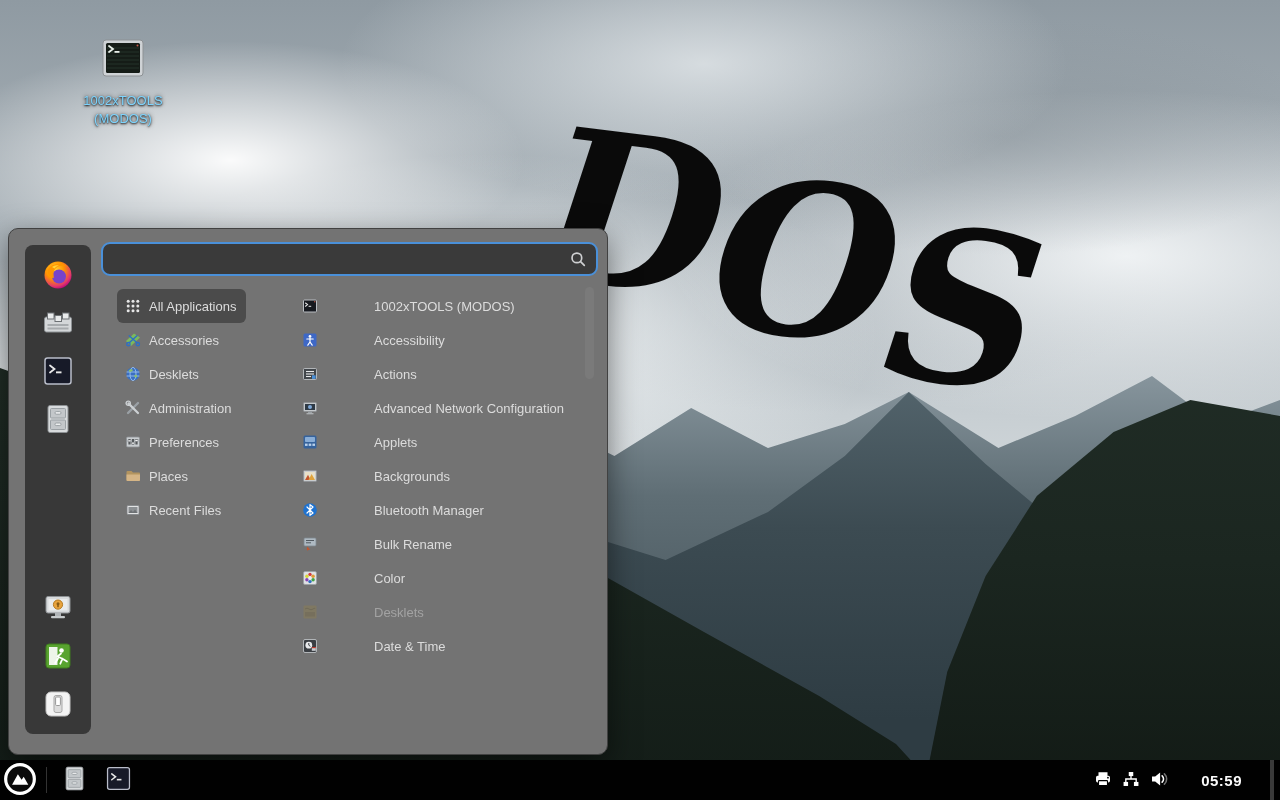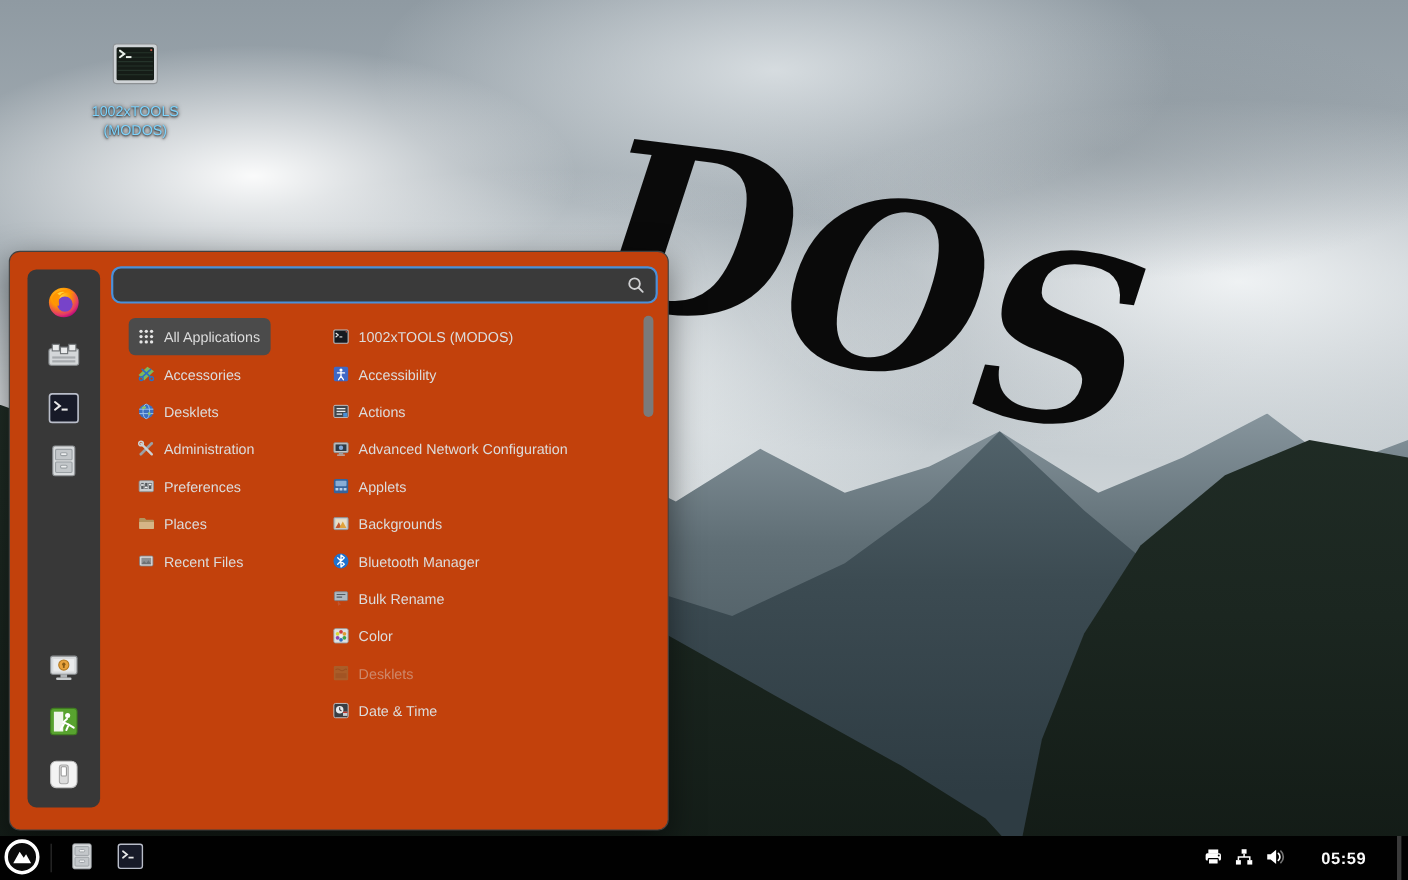--- a/index.html
+++ b/index.html
@@ -37,42 +37,42 @@
 
   
   .desktop-icon{position:absolute;left:68px;top:34px;width:110px;z-index:5;
     text-align:center;cursor:default;}
   .desktop-icon .glyph{width:48px;height:48px;margin:0 auto;}
   .desktop-icon .di-label{margin-top:10px;font-size:13px;line-height:1.35;color:#7dd3fc;
     text-shadow:0 1px 2px rgba(0,0,0,.9),0 0 4px rgba(0,0,0,.7);}
 
   
   .menu{position:absolute;left:8px;top:228px;width:600px;height:527px;z-index:20;
-    background:#c2410c;border:1px solid #414141;border-radius:10px;
+    background:#737373;border:1px solid #414141;border-radius:10px;
     box-shadow:0 10px 30px rgba(0,0,0,.5);box-sizing:border-box;}
   .menu-sidebar{position:absolute;left:16px;top:16px;width:66px;height:489px;
     background:#383838;border-radius:8px;display:flex;flex-direction:column;
     align-items:center;padding:6px 0;box-sizing:border-box;}
   .fav-btn{width:48px;height:48px;border:none;background:transparent;border-radius:6px;
     display:flex;align-items:center;justify-content:center;cursor:pointer;padding:0;}
   .fav-btn svg{width:32px;height:32px;display:block;}
   .fav-spacer{flex:1;}
 
   .search-wrap{position:absolute;left:92px;top:13px;width:497px;height:34px;
     background:#3a3a3a;border:2px solid #4a90d9;border-radius:9px;box-sizing:border-box;
     display:flex;align-items:center;}
   .search-wrap input{flex:1;height:100%;background:transparent;border:none;outline:none;
     color:#e8e8e8;font-size:14px;padding:0 10px;font-family:inherit;}
   .search-icon{width:18px;height:18px;margin-right:9px;flex:0 0 auto;}
 
   .col-categories{position:absolute;left:108px;top:60px;width:170px;}
   .col-apps{position:absolute;left:285px;top:60px;width:288px;}
   .menu-row{display:flex;align-items:center;height:34px;border-radius:6px;
     padding:0 10px 0 8px;cursor:pointer;width:max-content;max-width:100%;box-sizing:border-box;}
-  .col-apps .menu-row{width:100%;}
+  .col-apps .menu-row{width:100%;gap:48px;}
   .menu-row.selected{background:#4b4b4b;}
   .menu-row .ric{width:16px;height:16px;flex:0 0 auto;margin-right:8px;}
   .menu-row .ric svg{width:16px;height:16px;display:block;}
   .menu-row .rlabel{font-size:13px;color:#dcdcdc;white-space:nowrap;}
   .menu-row.dimmed{opacity:.45;}
 
   .apps-scrollbar{position:absolute;left:576px;top:56px;width:10px;height:400px;}
   .apps-scrollbar .thumb{position:absolute;top:2px;left:0;width:9px;height:92px;
     background:#7a7a7a;border-radius:5px;}
 

